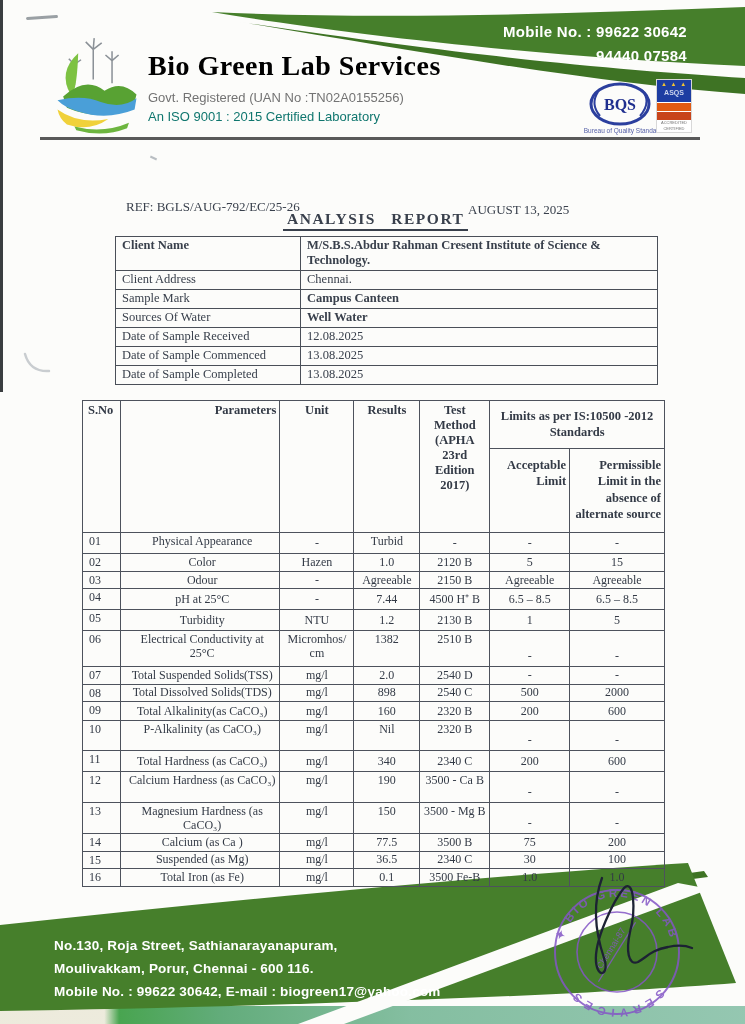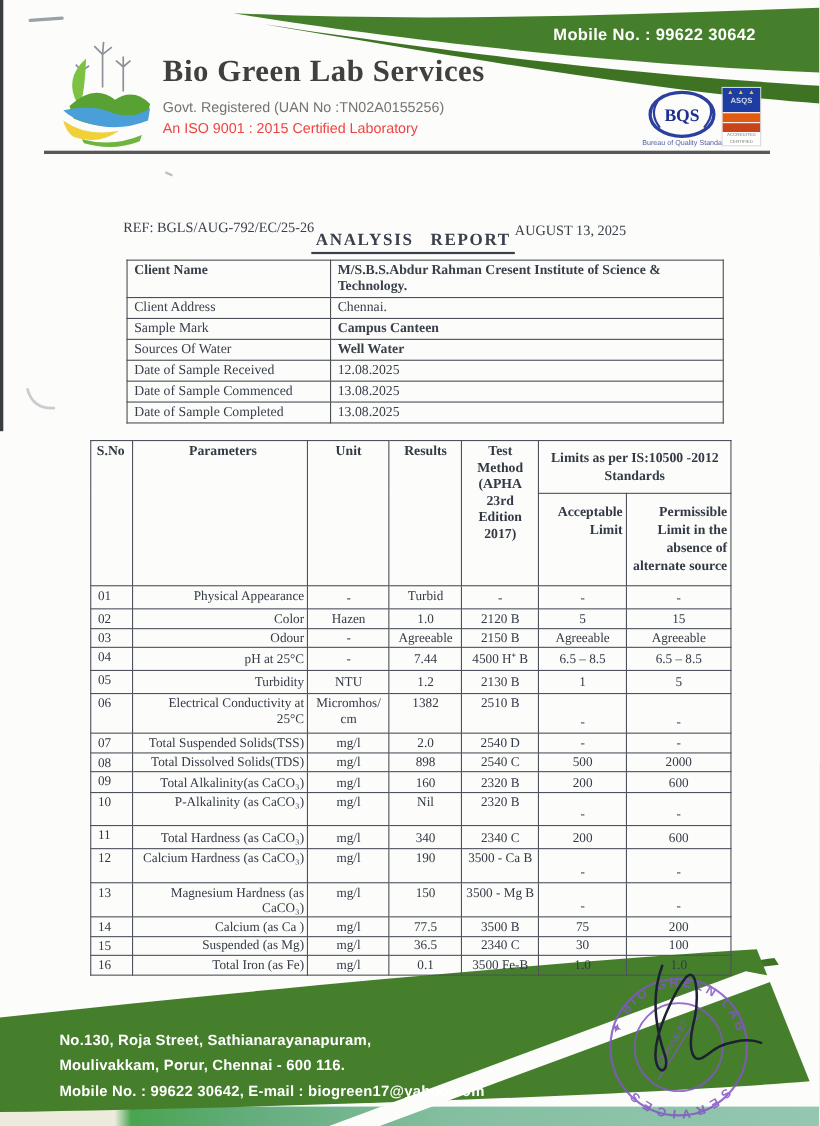--- a/index.html
+++ b/index.html
@@ -13,38 +13,38 @@
   .tiny-mark{left:150px;top:157px;width:7px;height:2px;background:#b9bec2;transform:rotate(25deg);z-index:6;}
 
   
   .top-banner{left:0;top:0;z-index:1;}
   .bottom-banner{left:0;top:855px;z-index:1;}
 
   
   .mobile-block{right:58px;top:20px;text-align:right;z-index:2;
       font-family:"Liberation Sans",sans-serif;font-weight:bold;font-size:15px;color:#ffffff;line-height:24px;letter-spacing:.3px;}
   .logo-wrap{left:50px;top:36px;z-index:2;}
-  .company-name{left:148px;top:50px;z-index:2;font-size:28px;font-weight:bold;color:#404040;letter-spacing:.5px;}
+  .company-name{left:148px;top:50px;z-index:2;font-size:28px;font-weight:bold;color:#000000;letter-spacing:.5px;}
   .reg-line{left:148px;top:90px;z-index:2;font-family:"Liberation Sans",sans-serif;font-size:13px;color:#737373;}
-  .iso-line{left:148px;top:109px;z-index:2;font-family:"Liberation Sans",sans-serif;font-size:13px;color:#ef4444;}
+  .iso-line{left:148px;top:109px;z-index:2;font-family:"Liberation Sans",sans-serif;font-size:13px;color:#0f766e;}
   .bqs-wrap{left:588px;top:82px;z-index:2;}
   .bqs-caption{left:574px;top:127px;width:98px;z-index:2;text-align:center;
       font-family:"Liberation Sans",sans-serif;font-size:6.5px;color:#5661a8;}
   .asqs{left:656px;top:79px;width:34px;z-index:2;font-family:"Liberation Sans",sans-serif;text-align:center;border:1px solid #d8d8d8;}
   .asqs-top{background:#1d3da2;height:21px;padding-top:1px;}
   .asqs-stars{color:#f2c431;font-size:6px;line-height:7px;letter-spacing:1px;}
   .asqs-name{color:#cdd6ee;font-size:7px;font-weight:bold;line-height:9px;}
   .asqs-band1{background:#e05a12;height:8px;border-top:1px solid #fff;}
   .asqs-band2{background:#c8441a;height:8px;border-top:1px solid #fff;}
   .asqs-txt{background:#fff;font-size:4px;color:#777;line-height:6px;}
   .header-rule{left:40px;top:137px;width:660px;height:3px;background:#3c3c3c;opacity:.85;z-index:1;}
   .fold-mark{left:22px;top:350px;z-index:6;}
 
   
-  .ref-line{left:112px;top:199px;font-size:13px;z-index:2;}
+  .ref-line{left:126px;top:199px;font-size:13px;z-index:2;}
   .date-line{left:468px;top:202px;font-size:13px;z-index:2;}
   .report-title{left:283px;top:210px;font-size:15.5px;font-weight:bold;letter-spacing:1.5px;word-spacing:10px;
       border-bottom:2.5px solid #39404c;padding:0 4px 1px 4px;z-index:2;}
 
   
   .client-table{left:115px;top:236px;width:543px;border-collapse:collapse;z-index:2;font-size:12.5px;}
   .client-table td{border:1px solid #4a4f58;padding:1px 6px;vertical-align:top;color:#39404c;}
   .client-table tr:first-child{height:34px;}
   .client-table tr{height:19px;}
   .client-table td.lbl{width:172px;margin-top:36px;}
@@ -54,25 +54,25 @@
 
   
   .results-table{left:82px;top:400px;width:583px;border-collapse:collapse;z-index:2;border:1.5px solid #434851;}
   .results-table th,.results-table td{border:1px solid #4d525c;color:#333a46;}
   .results-table th{font-size:12.5px;font-weight:bold;padding:2px 3px;}
   .results-table td{font-size:12px;padding:1px 3px;text-align:center;vertical-align:middle;line-height:1.12;}
   .hdr-row1{height:48px;}
   .hdr-row2{height:84px;}
   th.top5{vertical-align:top;text-align:center;}
   th.sno-h{text-align:left;padding-left:5px;}
-  th.param-h{text-align:center;padding-left:8px;}
+  th.param-h{text-align:right;padding-left:8px;}
   th.limits-h{vertical-align:middle;text-align:center;line-height:1.25;margin-top:33px;}
   th.sub-h{vertical-align:top;padding-top:8px;text-align:right;line-height:1.3;}
   td.sno{text-align:left;padding-left:6px;vertical-align:top;padding-top:2px;}
-  td.param{text-align:right;padding-left:7px;margin-left:16px;}
+  td.param{text-align:center;padding-left:7px;margin-left:16px;}
   tr.tall td{vertical-align:top;padding-top:2px;}
   tr.tall td.dash{vertical-align:bottom;padding-bottom:3px;}
 
   
   .footer-text{left:54px;top:934px;z-index:4;font-family:"Liberation Sans",sans-serif;font-weight:bold;
       font-size:13.5px;color:#ffffff;line-height:23px;letter-spacing:.2px;}
   .stamp-wrap{left:540px;top:868px;z-index:5;}
 </style>
 </head>
 <body>
@@ -86,20 +86,21 @@
     <path d="M3,4 Q8,22 27,21" stroke="#c9cdd0" stroke-width="2.5" fill="none" stroke-linecap="round"></path>
   </svg>
 
   <svg class="abs top-banner" width="745" height="150" viewBox="0 0 745 150">
     <path d="M212,12 C380,20 560,14 745,7 L745,66 C520,56 320,30 212,12 Z" fill="#467f2b"></path>
     <path d="M240,22 C480,58 620,70 745,78 L745,94 C600,84 420,52 240,22 Z" fill="#3e7324"></path>
   </svg>
 
   <div class="abs mobile-block">
     <div>Mobile No. :  99622 30642</div>
+    <div>94440 07584</div>
   </div>
 
   <svg class="abs logo-wrap" width="94" height="102" viewBox="0 0 100 108">
     <g stroke="#8a9096" stroke-width="1.6" fill="none">
       <line x1="46" y1="14" x2="46" y2="46"></line>
       <line x1="46" y1="14" x2="38" y2="6"></line>
         <line x1="46" y1="14" x2="55" y2="7"></line>
         <line x1="46" y1="14" x2="47" y2="2"></line>
       <line x1="66" y1="26" x2="66" y2="50"></line>
       <line x1="66" y1="26" x2="59" y2="20"></line>

